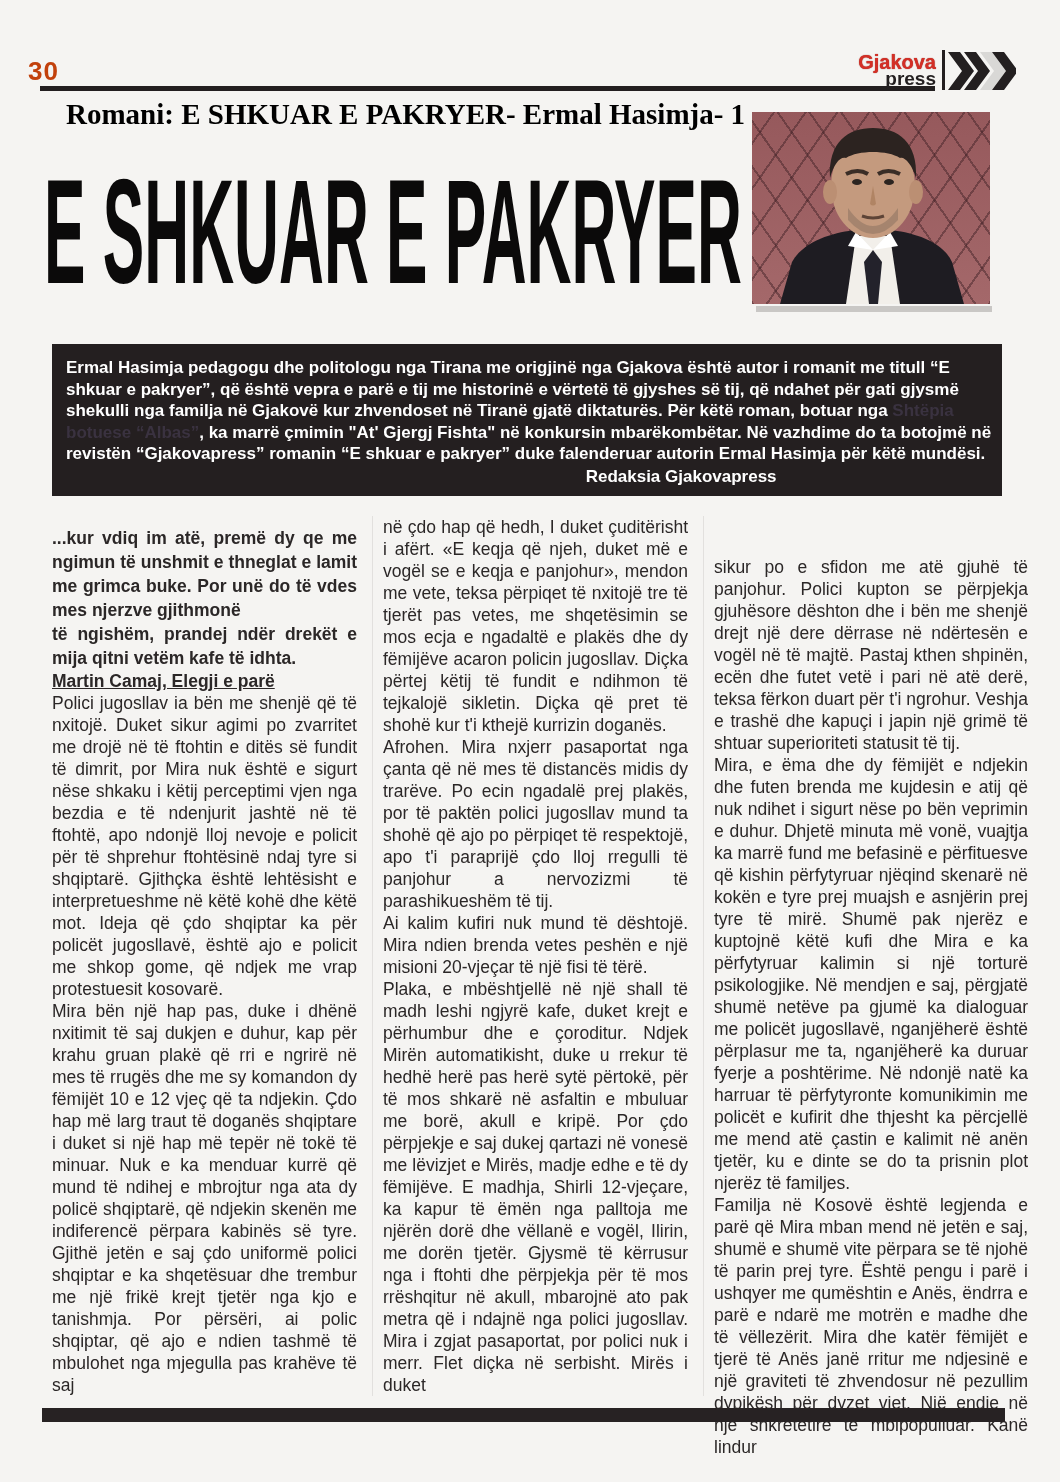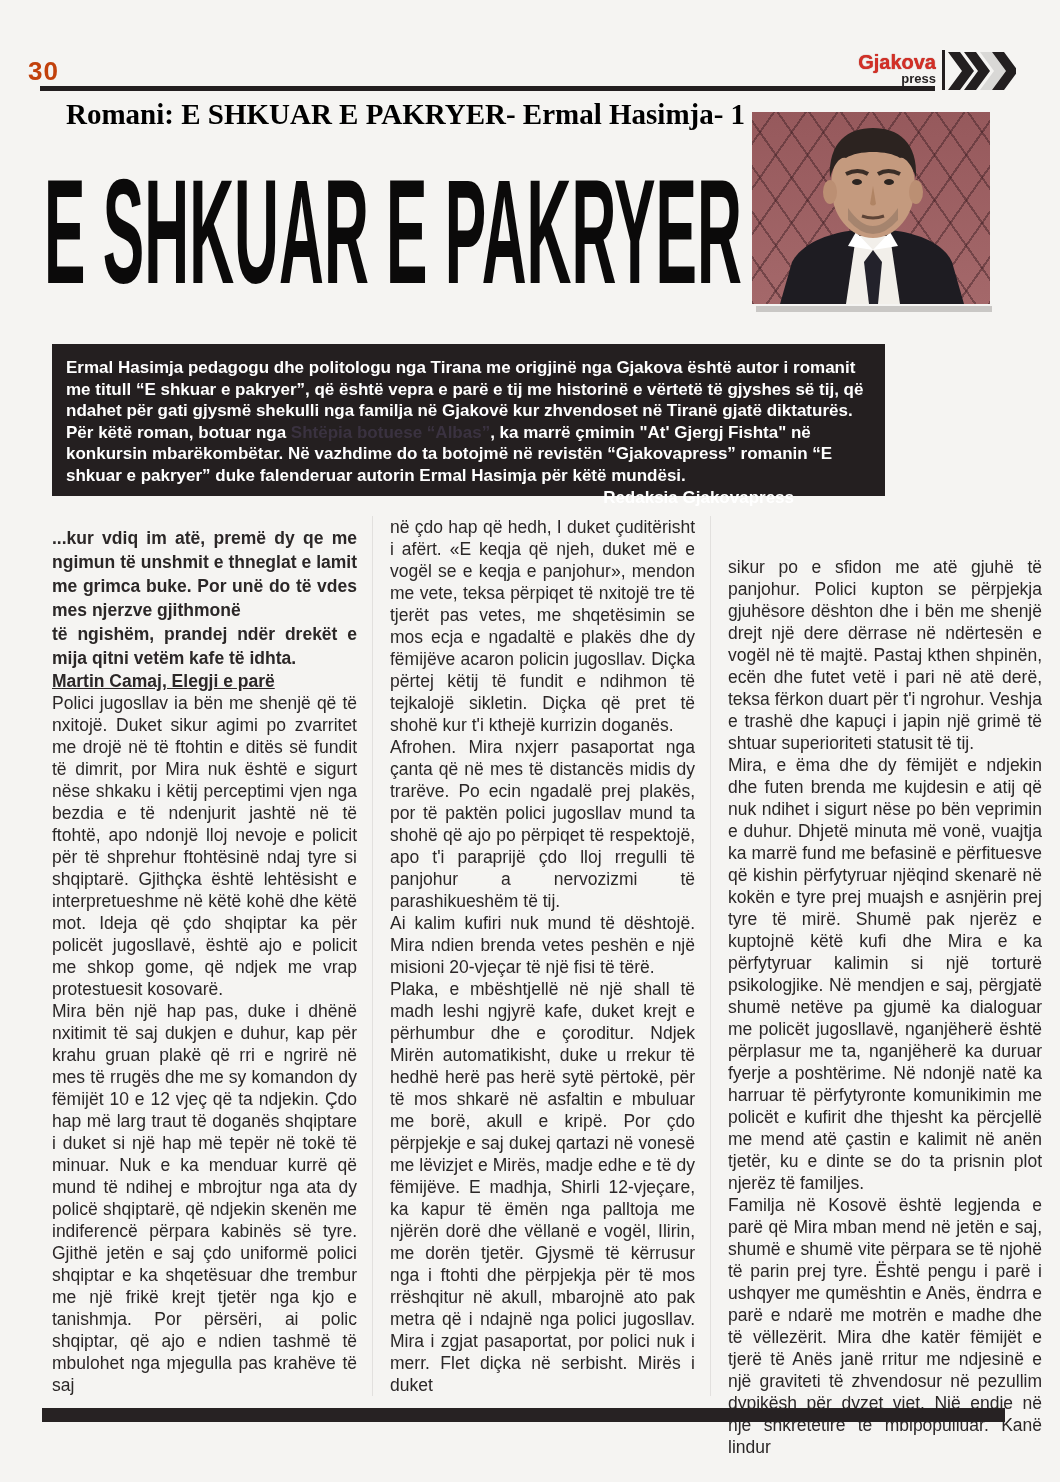--- a/index.html
+++ b/index.html
@@ -24,21 +24,21 @@
   .brand{
     position:absolute;left:838px;top:50px;width:98px;height:40px;
     text-align:right;border-right:3px solid #231f20;padding-right:6px;
   }
   .brand-top{
     display:block;font-size:20px;line-height:24px;font-weight:900;
     color:#d42f26;letter-spacing:0px;
     text-shadow:0 0 1px #8c1b15;
   }
   .brand-bottom{
-    display:block;font-size:13px;line-height:14px;font-weight:900;
+    display:block;font-size:19px;line-height:14px;font-weight:900;
     color:#231f20;margin-top:-2px;
   }
   .brand-arrows{position:absolute;left:948px;top:52px;width:68px;height:38px;}
 
   
   .kicker{
     position:absolute;left:66px;top:98px;width:700px;
     font-family:"Liberation Serif", serif;
     font-size:29px;font-weight:bold;color:#000000;
     letter-spacing:0px;white-space:nowrap;
@@ -59,33 +59,33 @@
       linear-gradient(#96595c,#a4686a);
     overflow:hidden;
   }
   .photo-shadow{
     position:absolute;left:756px;top:306px;width:236px;height:6px;
     background:#c9c7c5;
   }
 
   
   .intro-box{
-    position:absolute;left:52px;top:344px;width:833px;height:152px;
+    position:absolute;left:52px;top:344px;width:950px;height:152px;
     background:#241f20;color:#ffffff;
     padding:13px 8px 0 14px;box-sizing:border-box;
     font-size:17px;font-weight:bold;line-height:21.5px;
     text-align:left;
   }
   .intro-publisher{color:#3a3240;}
-  .intro-signature{margin-left:56%;margin-top:1px;text-align:center;}
+  .intro-signature{margin-left:56%;margin-top:1px;}
 
   
   .columns{
     position:absolute;left:52px;top:516px;width:956px;height:880px;
-    display:flex;gap:17px;
+    display:flex;gap:10px;
   }
   .col{
     width:305px;flex:0 0 305px;
     font-size:17.5px;line-height:22px;text-align:justify;
     color:#2b2727;position:relative;
   }
   .col-3{flex:0 0 314px;width:314px;margin-top:40px;}
   .col-rule{border-right:1px solid #e2e0de;padding-right:15px;}
   .col p{margin:0;}
   .epigraph p{font-weight:bold;line-height:24px;margin:0;}

